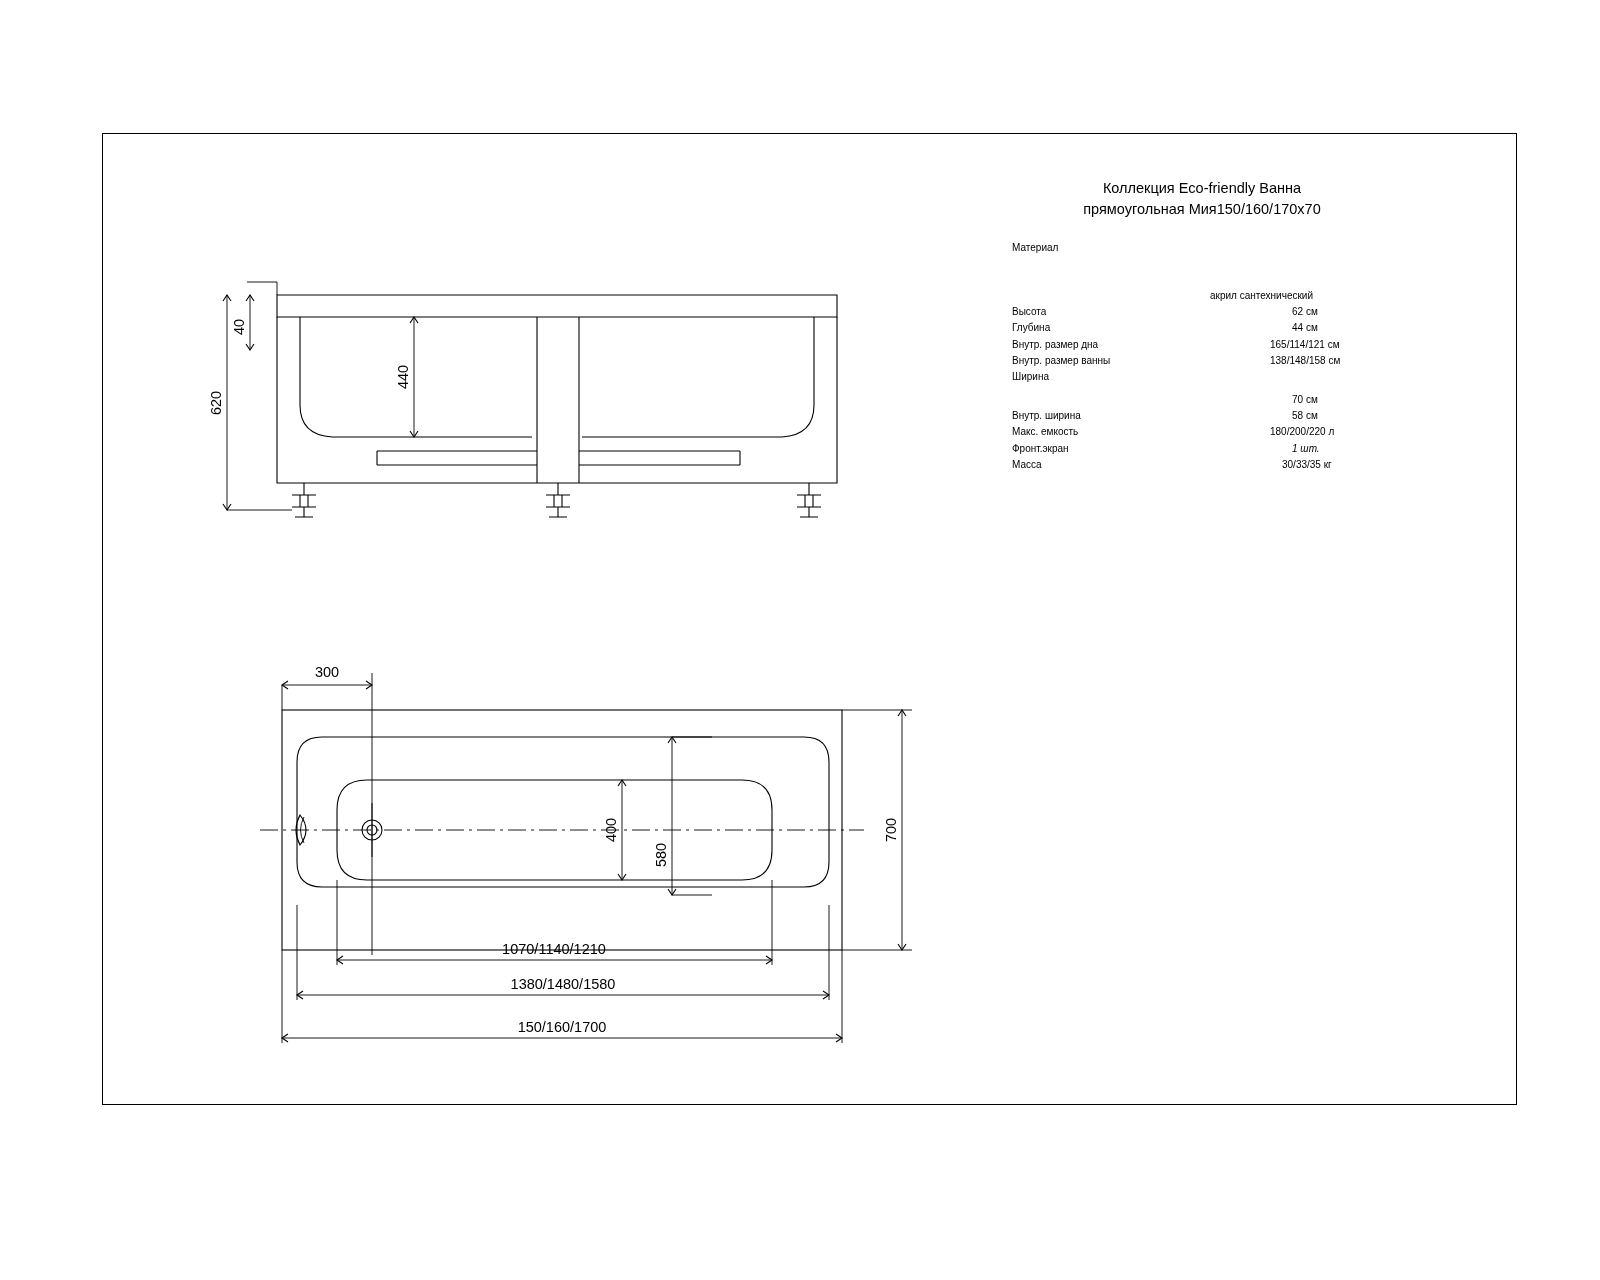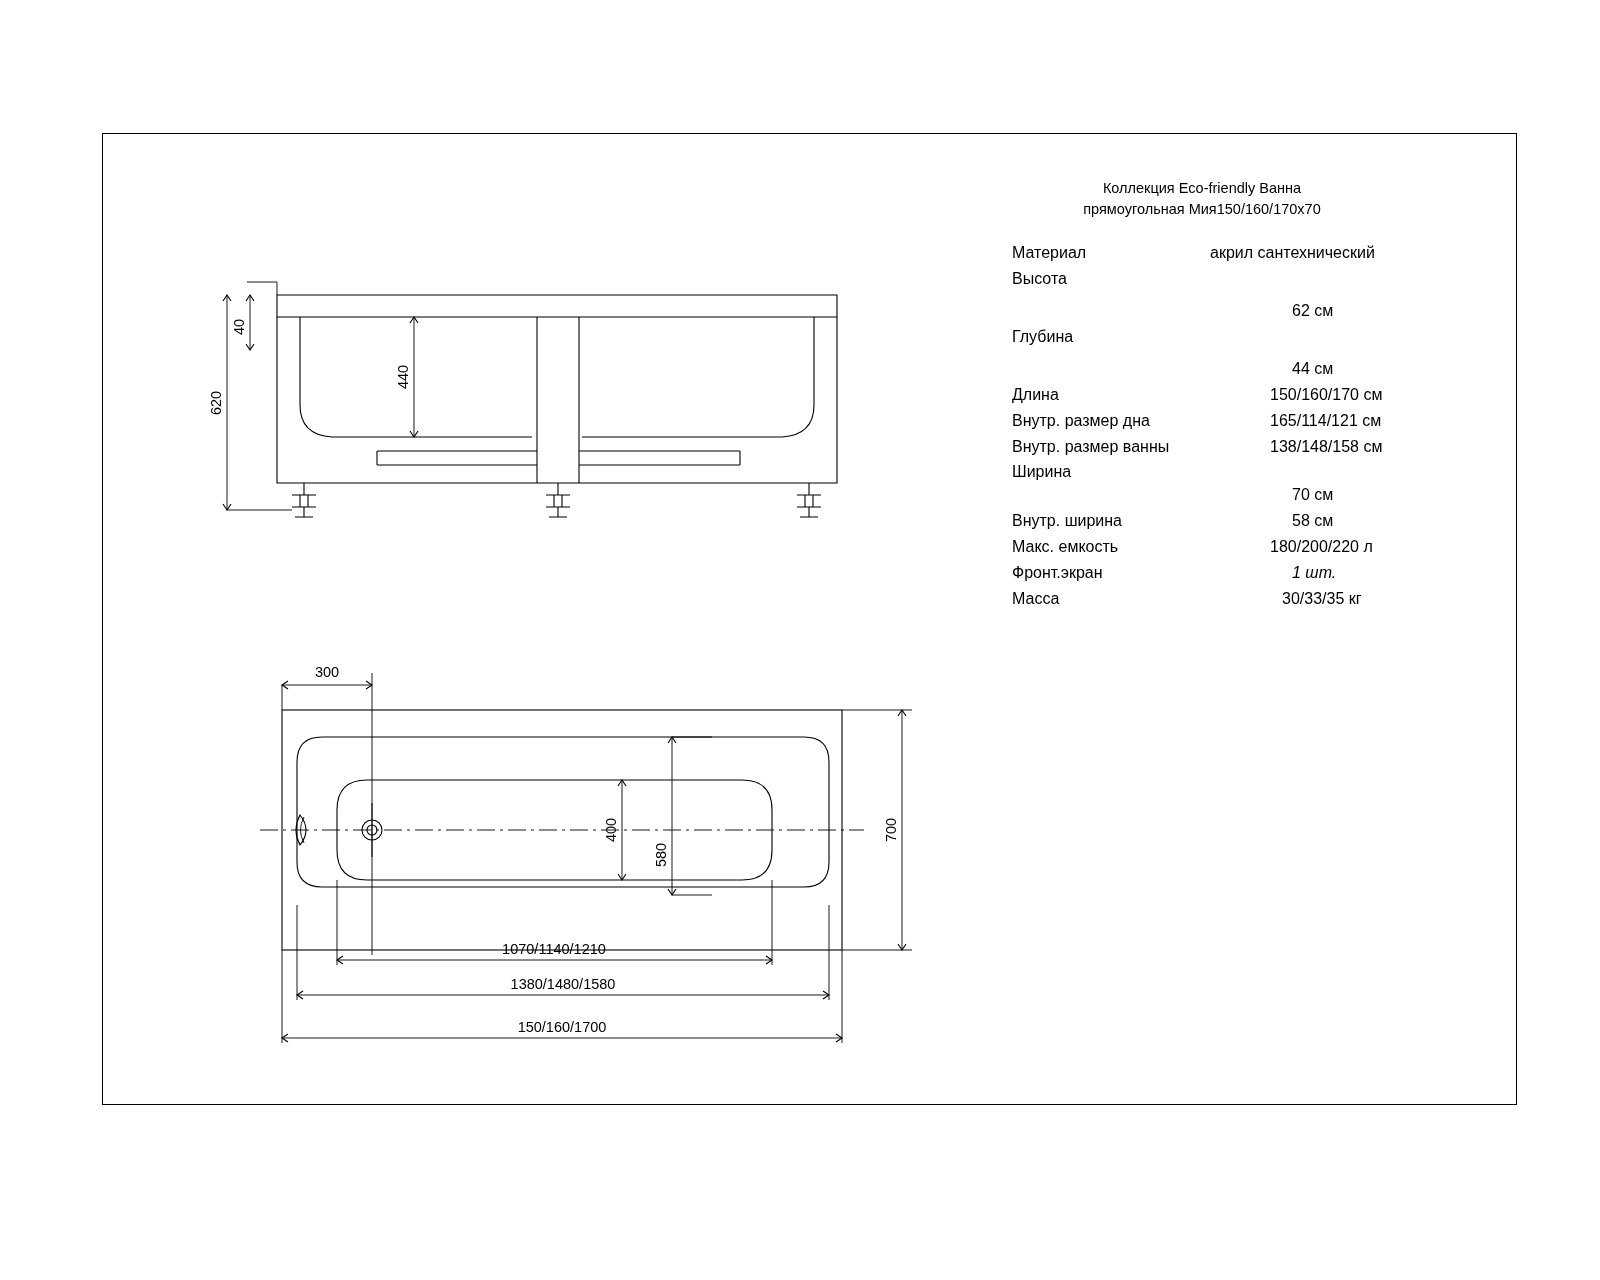--- a/index.html
+++ b/index.html
@@ -43,35 +43,35 @@
     line-height: 1.45;
     width: 340px;
     margin-left: 20px;
     font-weight: 400;
   }
   .spec-rows {
     margin-top: 20px;
   }
   .spec-row {
     display: flex;
-    font-size: 16px;
+    font-size: 10px;
     line-height: 1.62;
     white-space: nowrap;
   }
   .spec-label {
     width: 190px;
     flex: 0 0 190px;
   }
   .spec-value {
     flex: 1 1 auto;
     text-align: left;
   }
-  .spec-row.r-mat .spec-value { padding-left: 8px; }
+  .spec-row.r-mat .spec-value { padding-left: 8px; margin-top: 48px; }
   .spec-row.r-h .spec-value,
-  .spec-row.r-d .spec-value { padding-left: 90px; margin-top: 32px; }
+  .spec-row.r-d .spec-value { padding-left: 90px; }
   .spec-row.r-len .spec-value { padding-left: 68px; }
   .spec-row.r-bot .spec-value { padding-left: 68px; }
   .spec-row.r-in .spec-value { padding-left: 68px; }
   .spec-row.r-w .spec-value { padding-left: 90px; margin-top: 23px; }
   .spec-row.r-iw .spec-value { padding-left: 90px; }
   .spec-row.r-cap .spec-value { padding-left: 68px; }
   .spec-row.r-scr .spec-value { padding-left: 90px; font-style: italic; }
   .spec-row.r-mass .spec-value { padding-left: 80px; }
 
   svg { display: block; }
@@ -100,24 +100,20 @@
         <span class="spec-label">Материал</span>
         <span class="spec-value">акрил сантехнический</span>
       </div>
       <div class="spec-row r-h">
         <span class="spec-label">Высота</span>
         <span class="spec-value">62 см</span>
       </div>
       <div class="spec-row r-d">
         <span class="spec-label">Глубина</span>
         <span class="spec-value">44 см</span>
-      </div>
-      <div class="spec-row r-len">
-        <span class="spec-label">Длина</span>
-        <span class="spec-value">150/160/170 см</span>
       </div>
       <div class="spec-row r-bot">
         <span class="spec-label">Внутр. размер дна</span>
         <span class="spec-value">165/114/121 см</span>
       </div>
       <div class="spec-row r-in">
         <span class="spec-label">Внутр. размер ванны</span>
         <span class="spec-value">138/148/158 см</span>
       </div>
       <div class="spec-row r-w">

